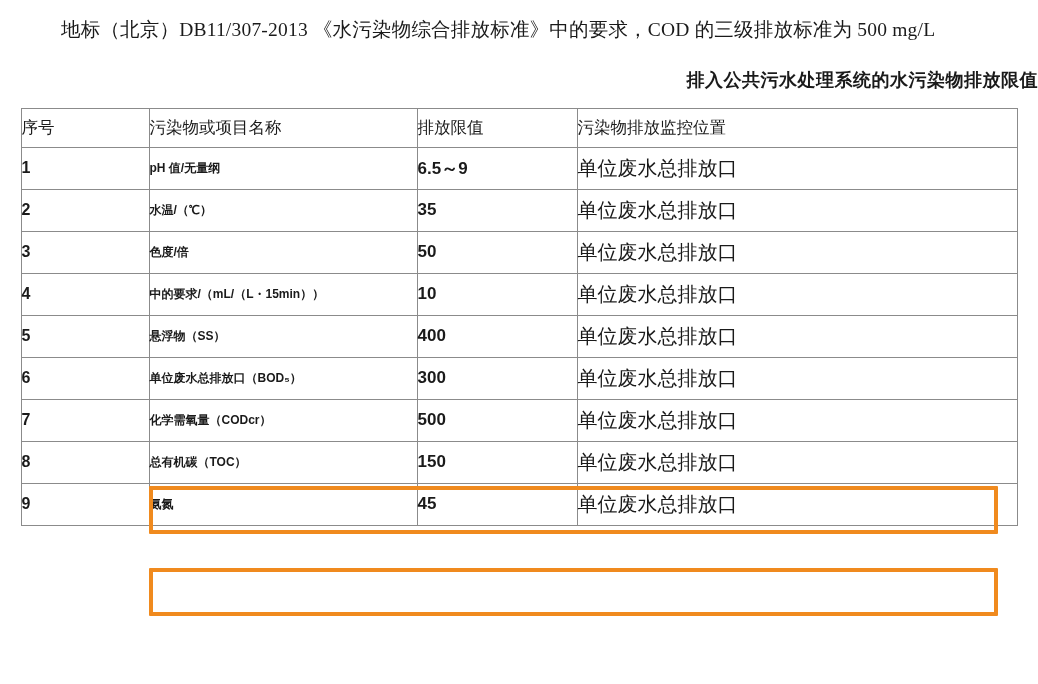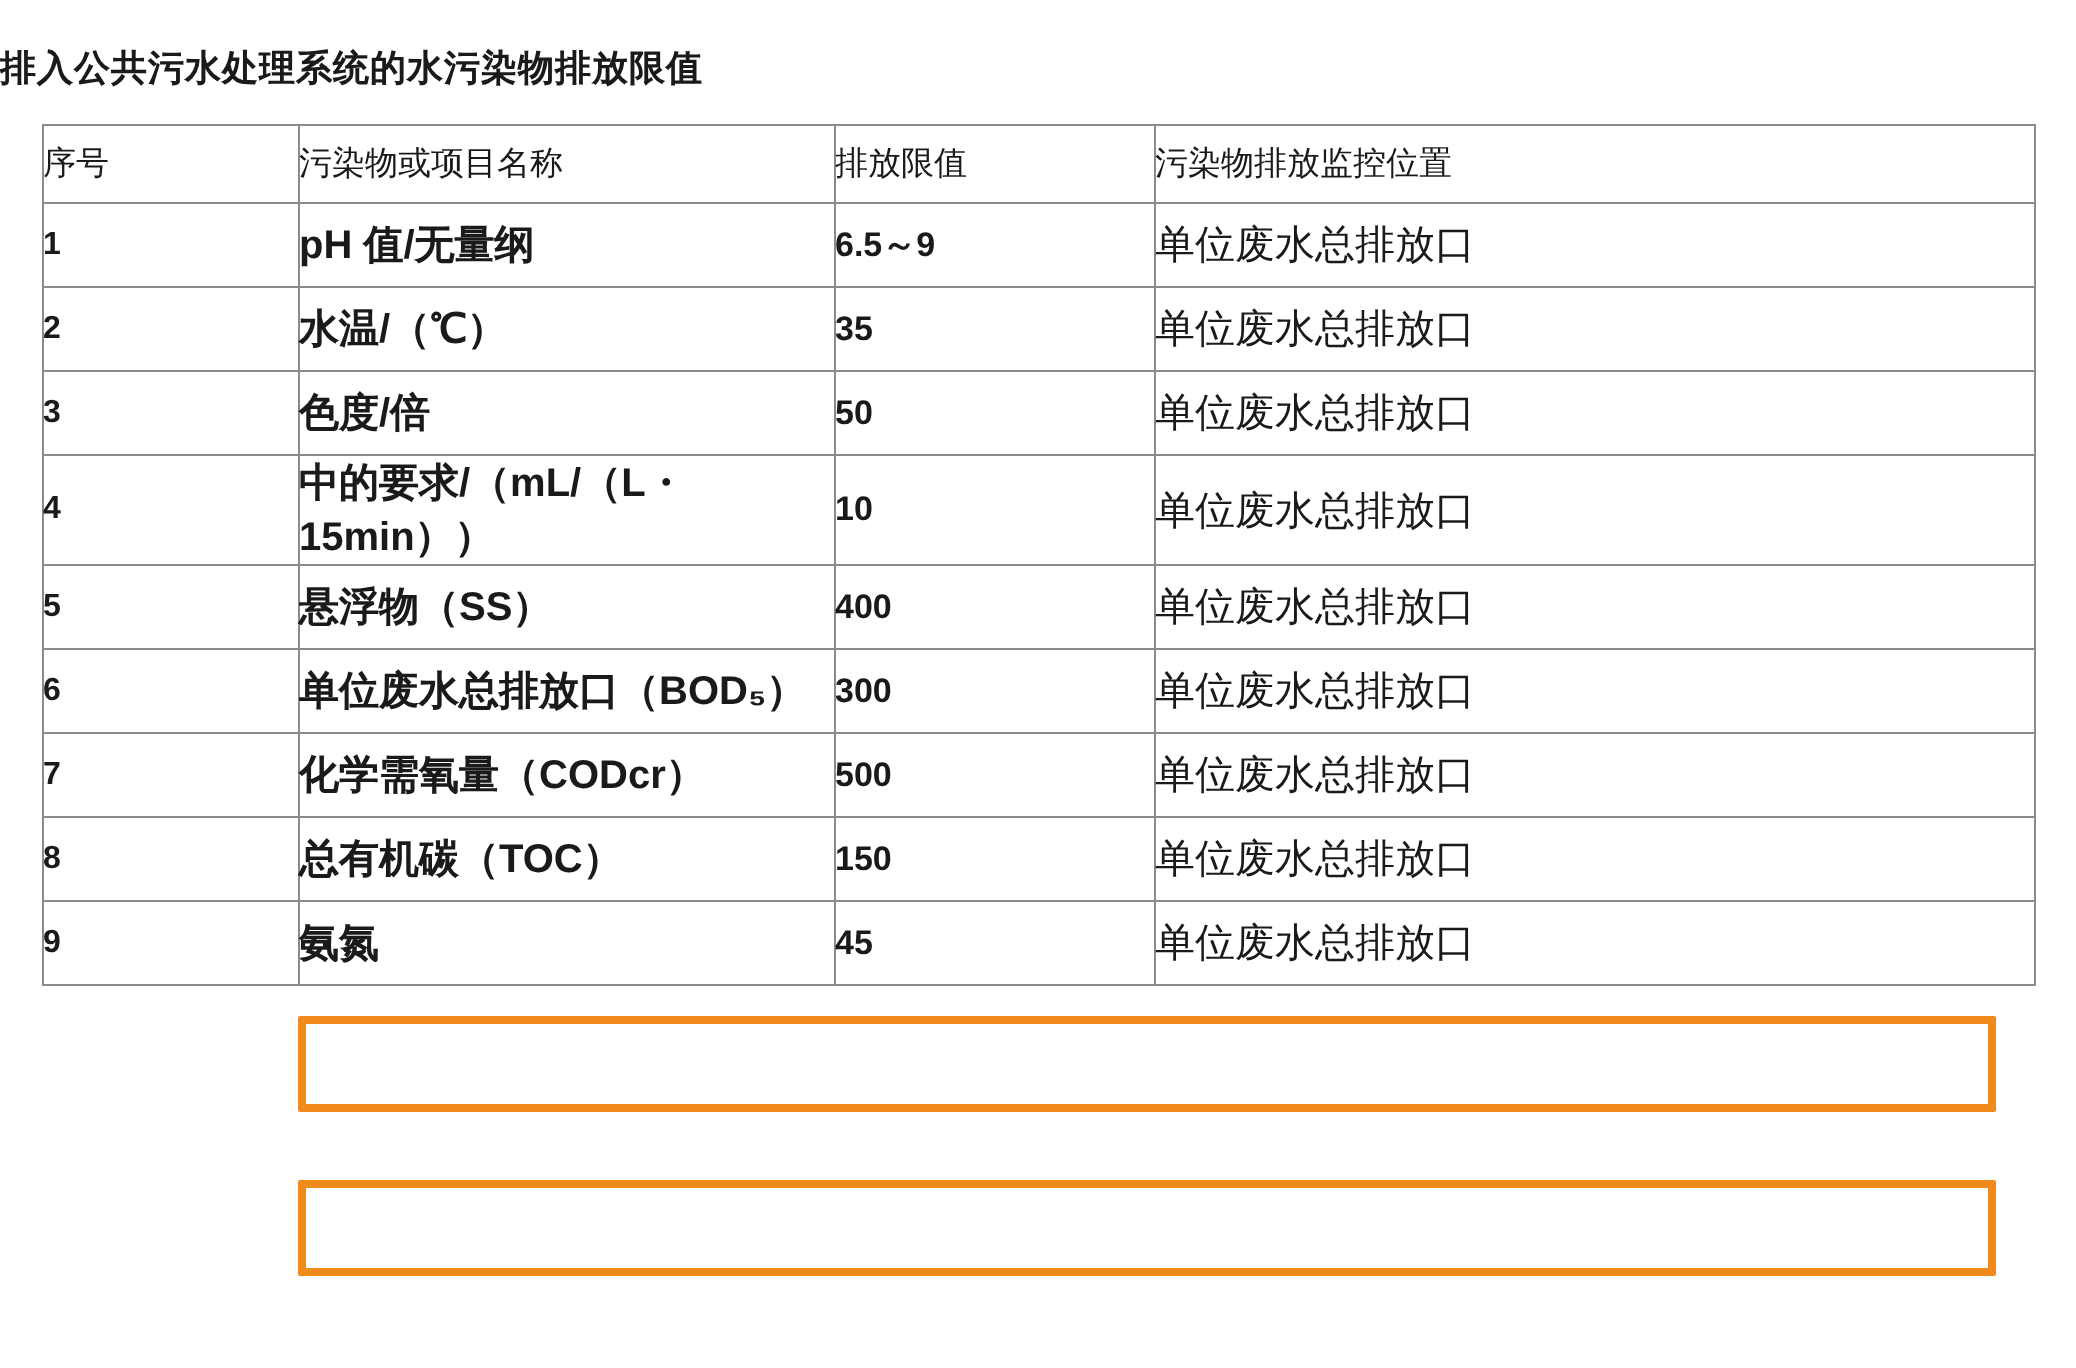--- a/index.html
+++ b/index.html
@@ -24,21 +24,21 @@
   .intro {
     margin: 0;
     padding: 14px 22px 0 22px;
     font-size: 19.5px;
     line-height: 1.62;
     text-indent: 2em;
     letter-spacing: 0.2px;
     font-family: "Liberation Serif", serif;
   }
   .table-title {
-    text-align: left;
+    text-align: right;
     font-size: 18px;
     font-weight: bold;
     margin-top: 22px;
     font-family: "Liberation Sans", sans-serif;
     letter-spacing: 0.5px;
   }
   .unit-line {
     text-align: right;
     font-size: 17px;
     font-weight: bold;
@@ -71,21 +71,21 @@
     height: 38px;
     font-weight: normal;
     font-size: 16.5px;
   }
   table.limits td.idx {
     font-weight: bold;
     font-size: 16px;
   }
   table.limits td.name {
     font-weight: bold;
-    font-size: 20px;
+    font-size: 12px;
     margin-left: 14px;
   }
   table.limits td.value {
     font-weight: bold;
     font-size: 17px;
   }
   table.limits td.loc {
     font-weight: normal;
     font-size: 20px;
   }
@@ -113,20 +113,21 @@
     top: 568px;
     width: 849px;
     height: 48px;
   }
 </style>
 </head>
 <body>
 
 <div class="page">
 
+  <p class="intro">地标（北京）DB11/307-2013 《水污染物综合排放标准》中的要求，COD 的三级排放标准为 500 mg/L</p>
 
   <div class="table-title">排入公共污水处理系统的水污染物排放限值</div>
 
 
   <table class="limits">
     <colgroup>
       <col class="c0">
         <col class="c1">
         <col class="c2">
         <col class="c3">

